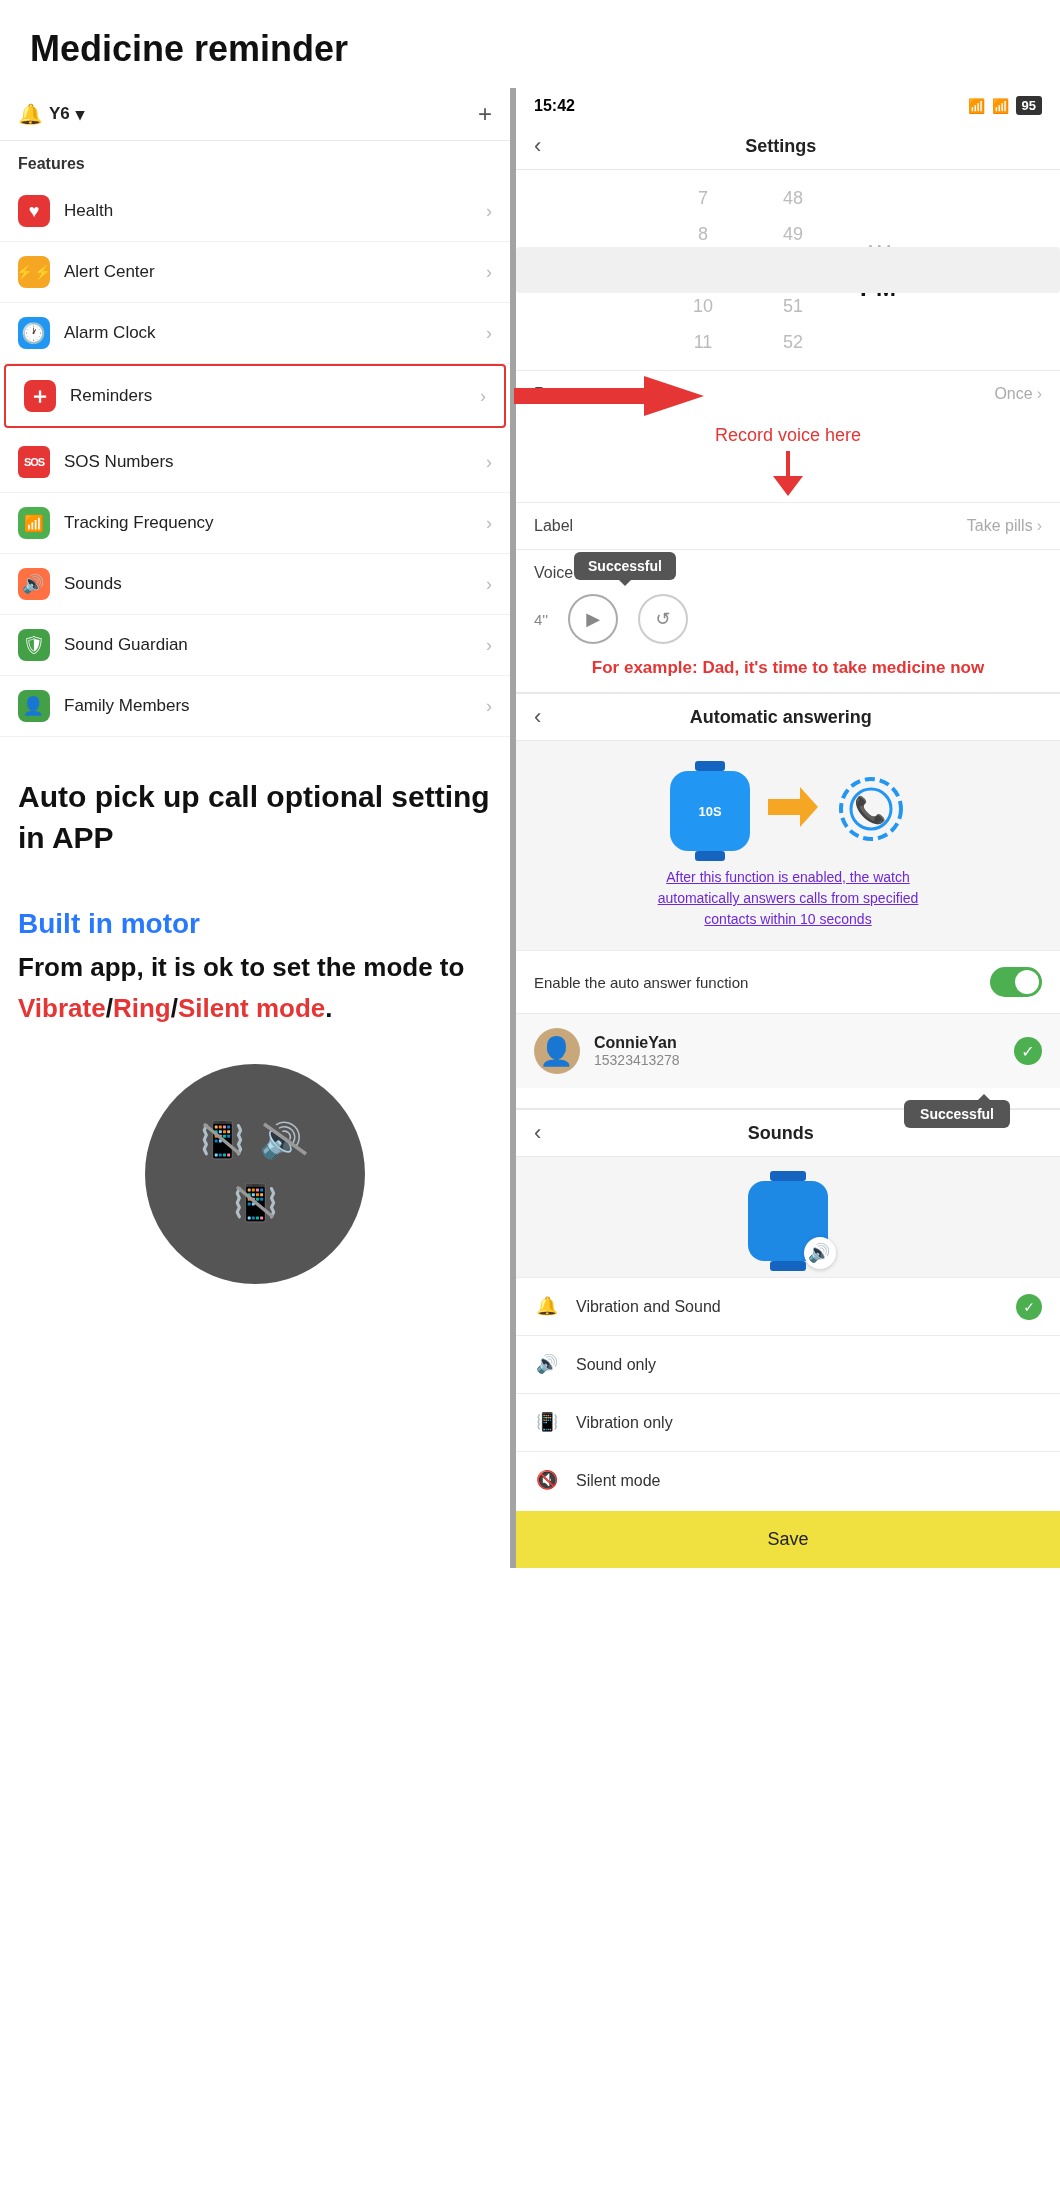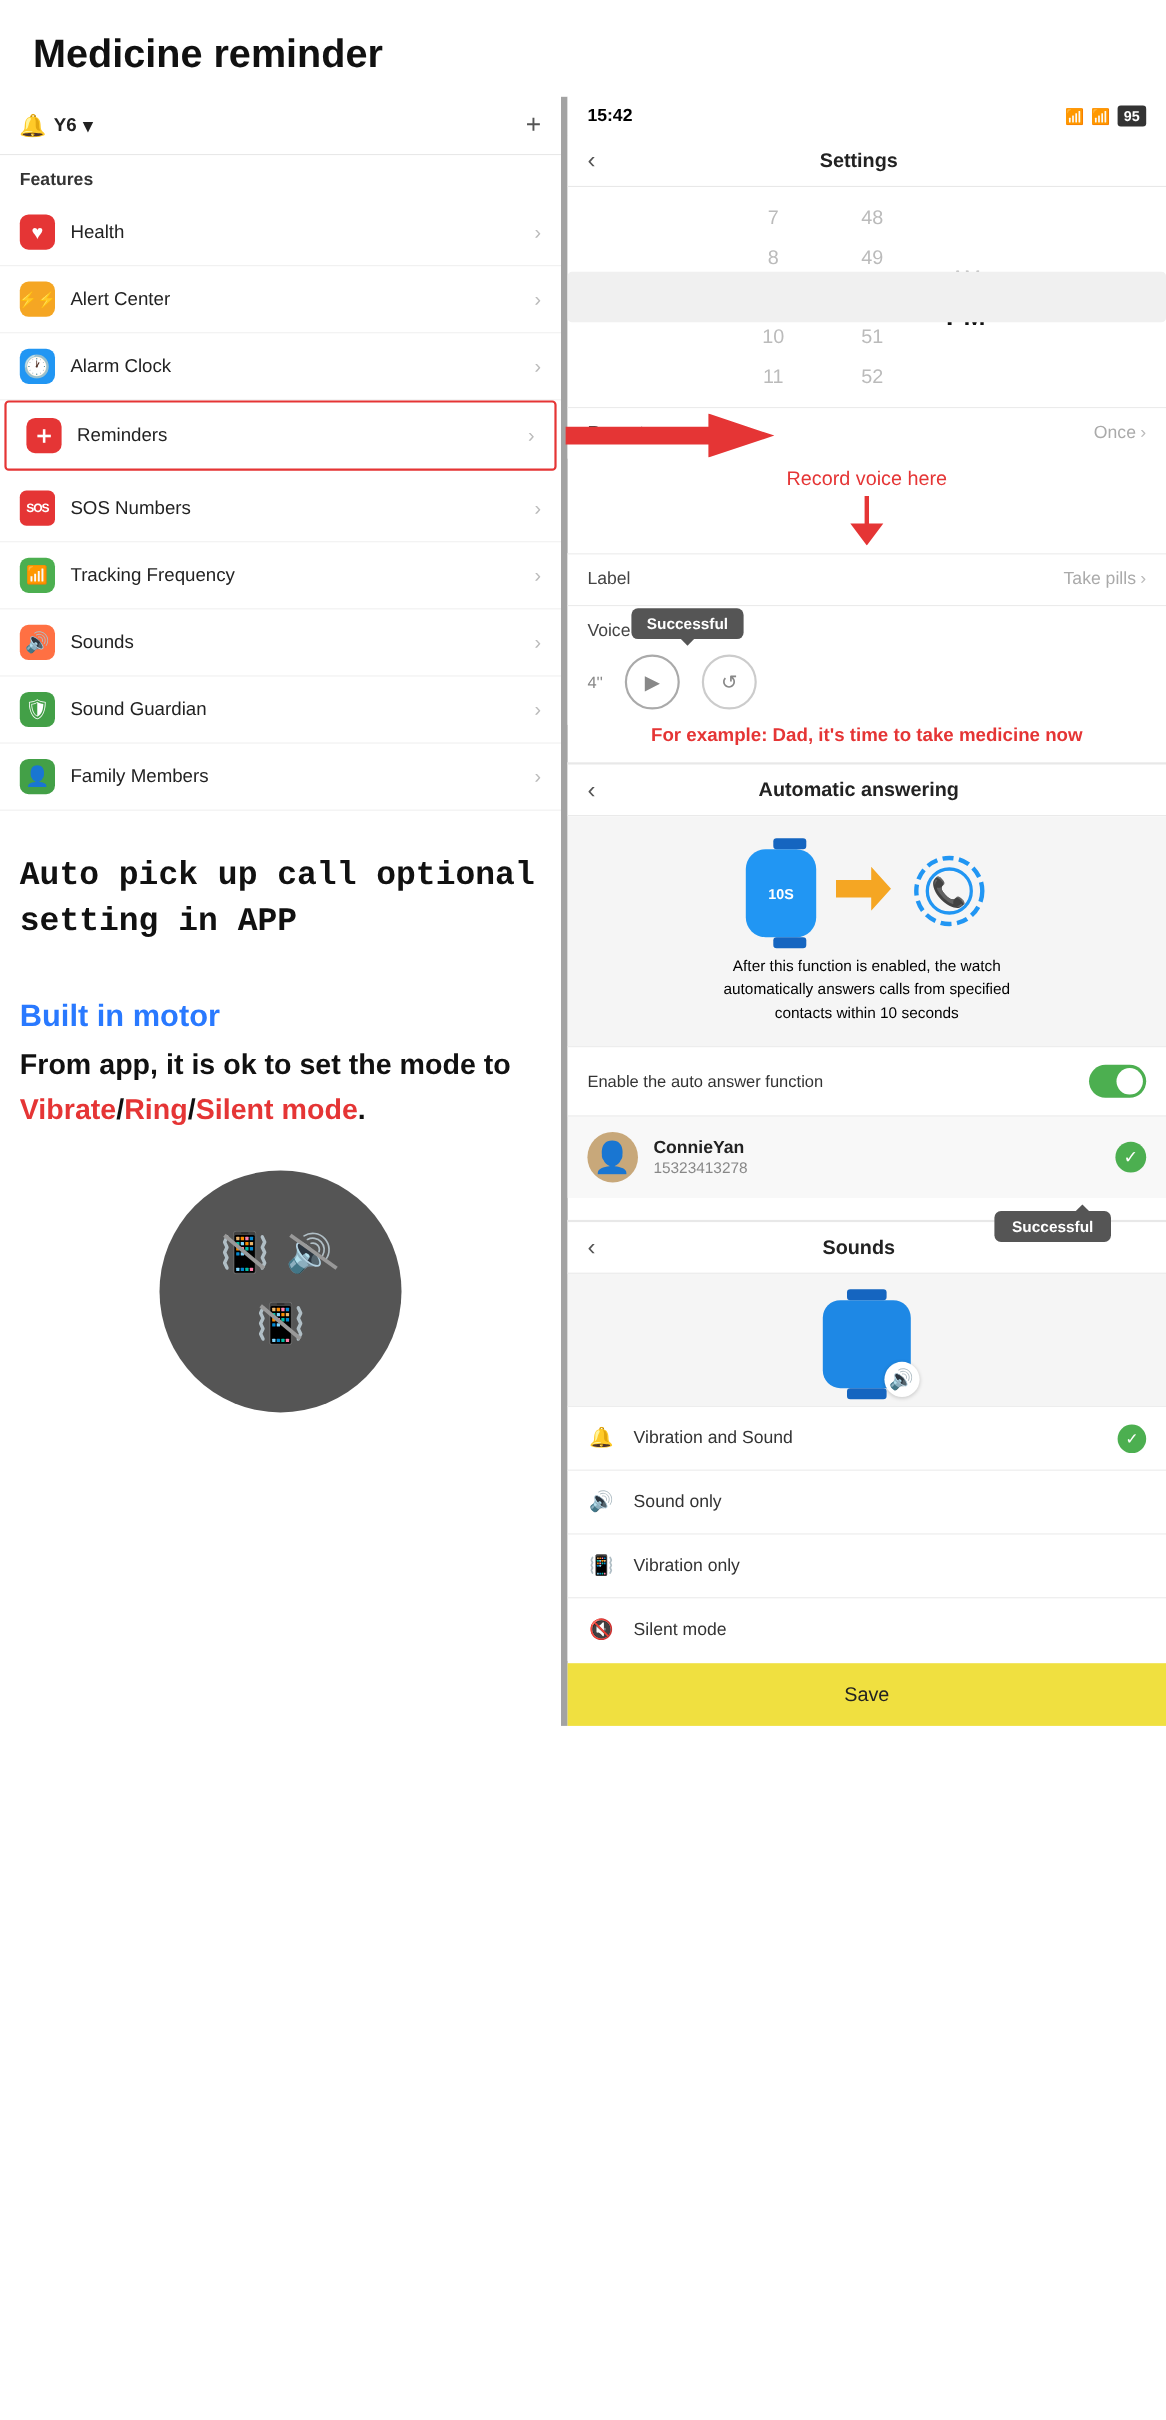--- a/index.html
+++ b/index.html
@@ -103,21 +103,20 @@
 
     
     .auto-pickup {
       padding: 40px 18px 20px 18px;
     }
     .auto-pickup-title {
       font-size: 30px;
       font-weight: 800;
       color: #111;
       line-height: 1.35;
-      font-family: Liberation Mono, monospace;
     }
 
     
     .motor-section {
       padding: 30px 18px 20px 18px;
     }
     .motor-title {
       font-size: 28px;
       font-weight: 800;
       color: #2979ff;
@@ -363,21 +362,21 @@
       flex-direction: column;
       align-items: center;
     }
     .watch-arrow-row {
       display: flex;
       align-items: center;
       gap: 18px;
       margin-bottom: 16px;
     }
     .watch-img {
-      width: 64px;
+      width: 80px;
       height: 80px;
       background: #2196f3;
       border-radius: 18px;
       display: flex;
       align-items: center;
       justify-content: center;
       color: #fff;
       font-size: 13px;
       font-weight: 700;
       position: relative;
@@ -401,24 +400,25 @@
       height: 10px;
       background: #1565c0;
       border-radius: 3px;
     }
     .yellow-arrow {
       font-size: 36px;
       color: #f5a623;
     }
     .watch-desc {
       font-size: 14px;
-      color: #000000;
+      color: #6d28d9;
       text-align: center;
       max-width: 280px;
       line-height: 1.5;
+      text-decoration: underline;
     }
 
     
     .enable-row {
       display: flex;
       align-items: center;
       justify-content: space-between;
       padding: 16px 18px;
       border-top: 1px solid #ebebeb;
       background: #fff;

